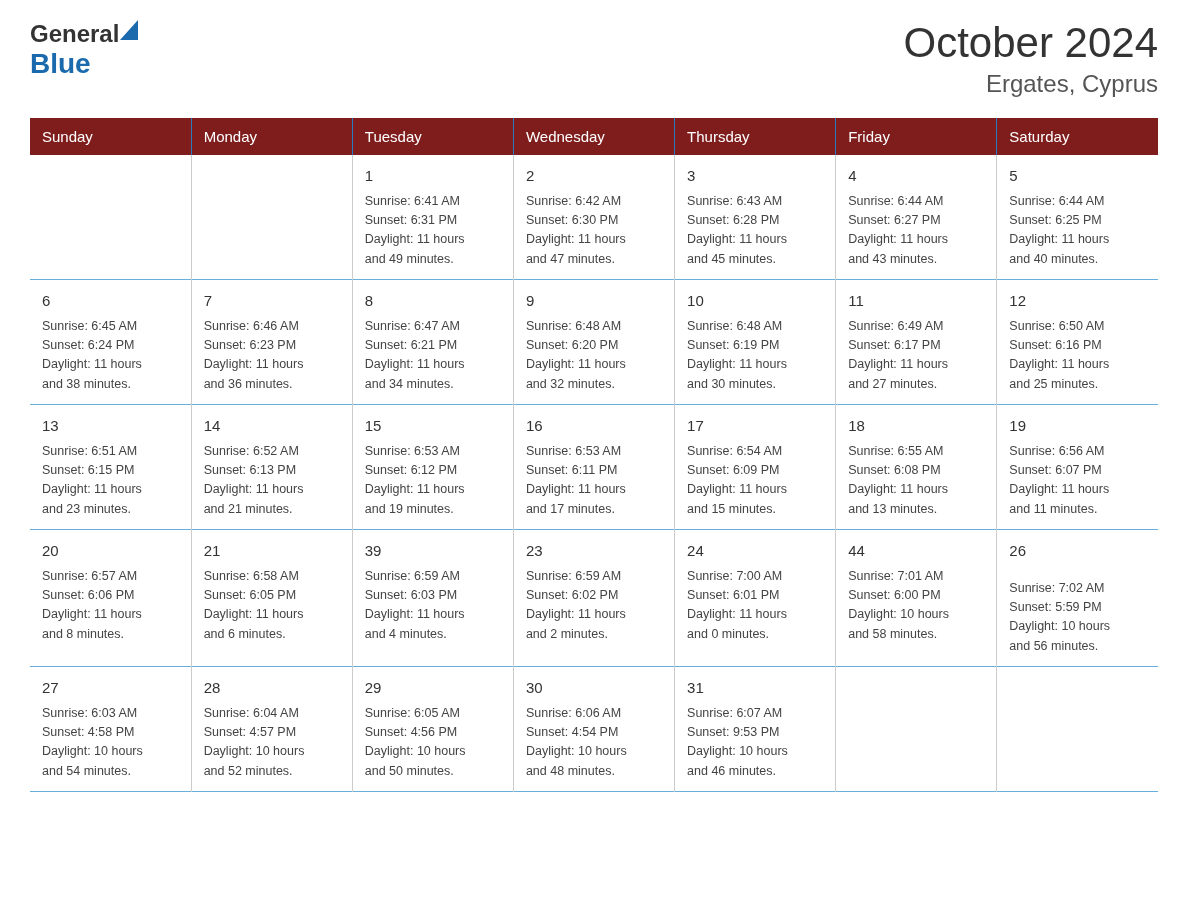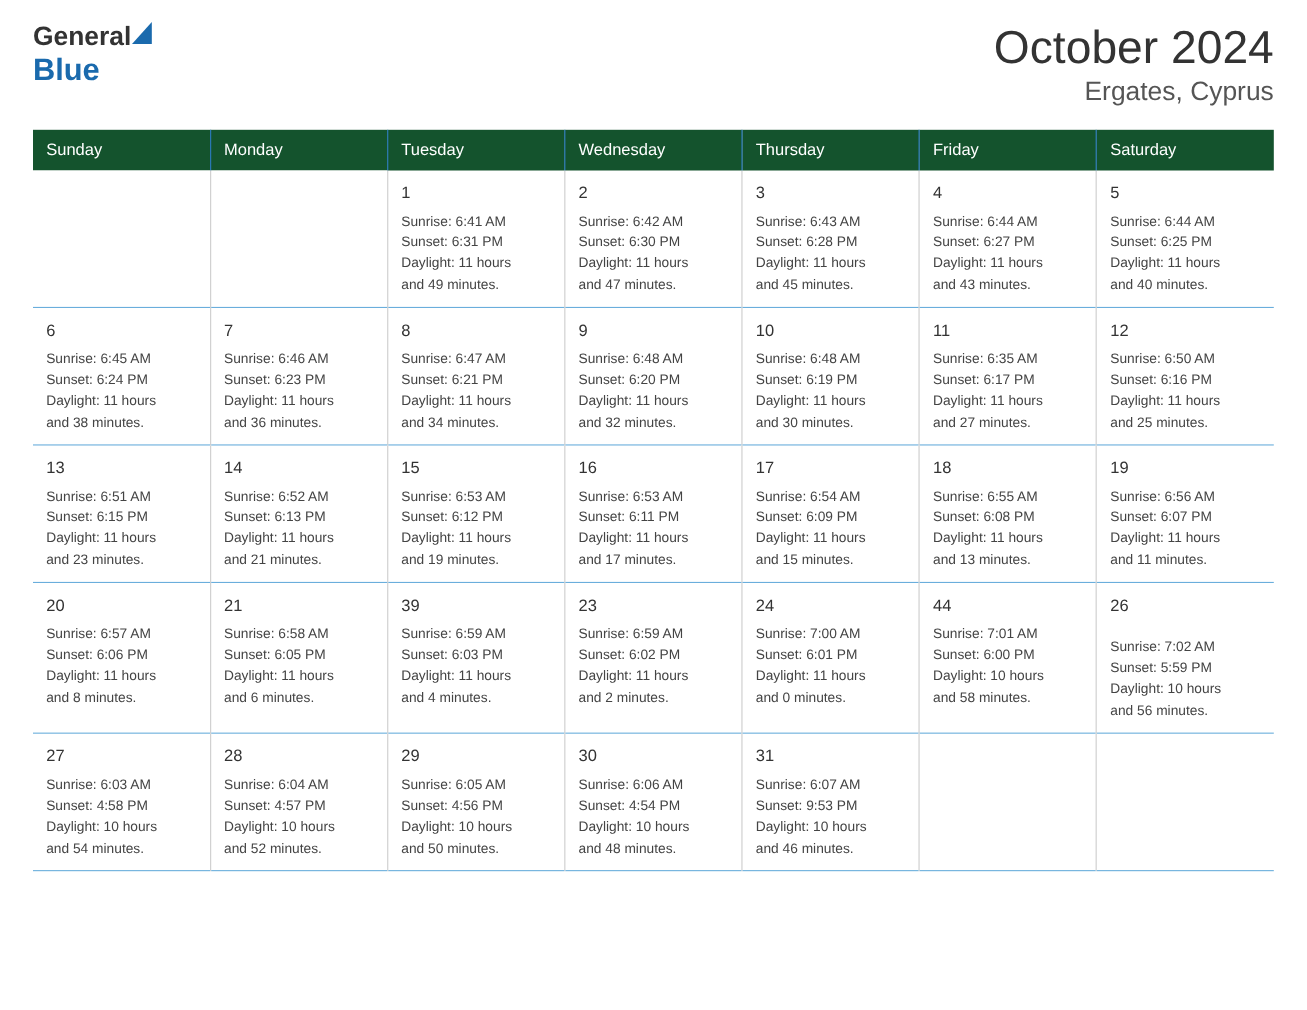--- a/index.html
+++ b/index.html
@@ -38,21 +38,21 @@
     .location {
       font-size: 24px;
       color: #555;
       margin-top: 4px;
     }
     .calendar {
       width: 100%;
       border-collapse: collapse;
     }
     .calendar thead tr {
-      background-color: #14532d;
+      background-color: #7f1d1d;
       color: #fff;
     }
     .calendar thead th {
       padding: 10px 12px;
       text-align: left;
       font-size: 15px;
       font-weight: normal;
       border-right: 1px solid #2a7ac0;
     }
     .calendar thead th:last-child {
@@ -213,21 +213,21 @@
         </td>
         <td>
           <span class="day-number">10</span>
           <div class="day-info" style="white-space: pre-line;">Sunrise: 6:48 AM
 Sunset: 6:19 PM
 Daylight: 11 hours
 and 30 minutes.</div>
         </td>
         <td>
           <span class="day-number">11</span>
-          <div class="day-info" style="white-space: pre-line;">Sunrise: 6:35 AM
+          <div class="day-info" style="white-space: pre-line;">Sunrise: 6:49 AM
 Sunset: 6:17 PM
 Daylight: 11 hours
 and 27 minutes.</div>
         </td>
         <td>
           <span class="day-number">12</span>
           <div class="day-info" style="white-space: pre-line;">Sunrise: 6:50 AM
 Sunset: 6:16 PM
 Daylight: 11 hours
 and 25 minutes.</div>

